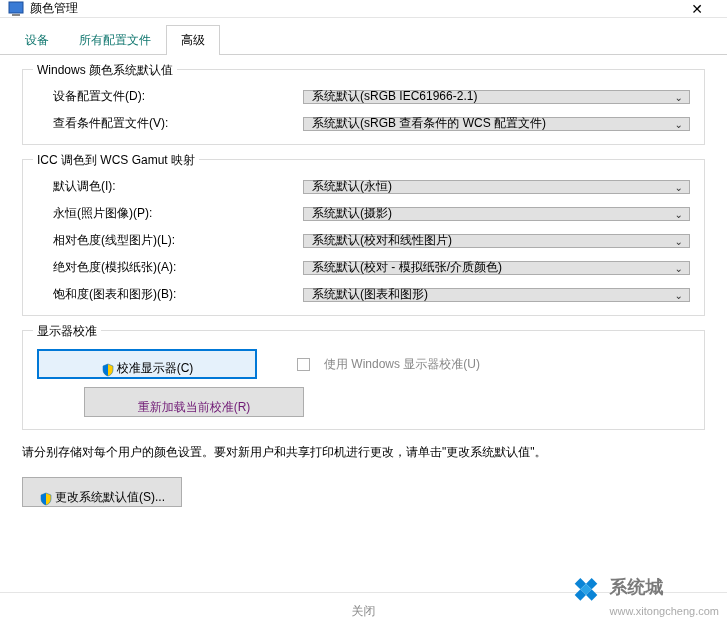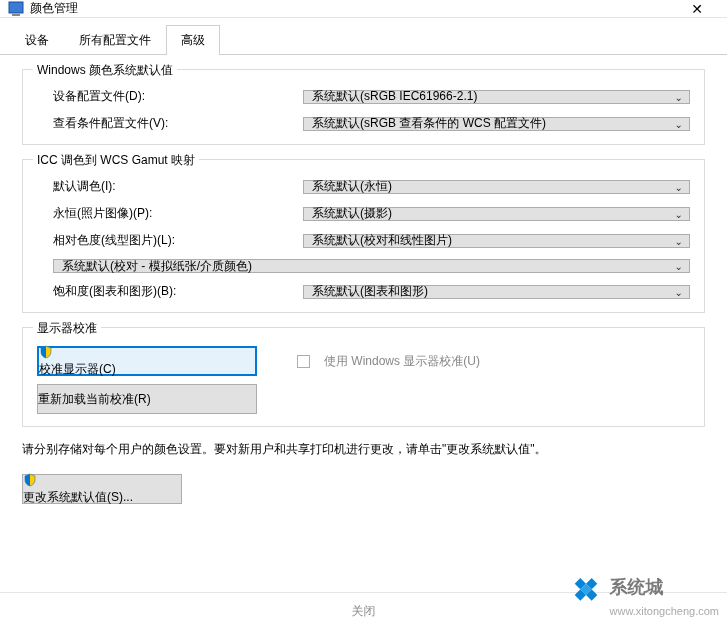--- a/index.html
+++ b/index.html
@@ -32,21 +32,21 @@
   cursor: pointer;
 }
 .tabs {
   display: flex;
   padding: 6px 10px 0 10px;
   border-bottom: 1px solid #d0d0d0;
 }
 .tab {
   padding: 6px 14px;
   font-size: 12px;
-  color: #000000;
+  color: #0f766e;
   border: 1px solid transparent;
   border-bottom: none;
   cursor: pointer;
   position: relative;
   top: 1px;
 }
 .tab.active {
   color: #000;
   border-color: #d0d0d0;
   background: #fff;
@@ -100,34 +100,34 @@
   align-items: center;
   gap: 20px;
   margin-bottom: 8px;
 }
 .btn {
   min-width: 220px;
   height: 30px;
   border: 1px solid #adadad;
   background: #e1e1e1;
   display: inline-flex;
-  align-items: flex-start;
+  align-items: flex-end;
   justify-content: center;
   font-size: 12px;
   cursor: pointer;
   gap: 2px;
-  flex-direction: column;
 }
 .btn.primary {
   border: 2px solid #0078d7;
   background: #e5f1fb;
 }
 .btn.disabled {
-  color: #000000;
+  color: #701a75;
   cursor: default;
+  margin-left: 47px;
 }
 .btn.small { min-width: 160px; }
 .checkbox-wrap {
   display: inline-flex;
   align-items: center;
   gap: 14px;
   color: #888;
   margin-left: 20px;
 }
 .checkbox-box {
@@ -218,20 +218,21 @@
       </div>
     </div>
     <div class="row">
       <span class="label">相对色度(线型图片)(L):</span>
       <div class="select">
         <span>系统默认(校对和线性图片)</span>
         <span class="chev">⌄</span>
       </div>
     </div>
     <div class="row">
+      <span class="label">绝对色度(模拟纸张)(A):</span>
       <div class="select">
         <span>系统默认(校对 - 模拟纸张/介质颜色)</span>
         <span class="chev">⌄</span>
       </div>
     </div>
     <div class="row">
       <span class="label">饱和度(图表和图形)(B):</span>
       <div class="select">
         <span>系统默认(图表和图形)</span>
         <span class="chev">⌄</span>

